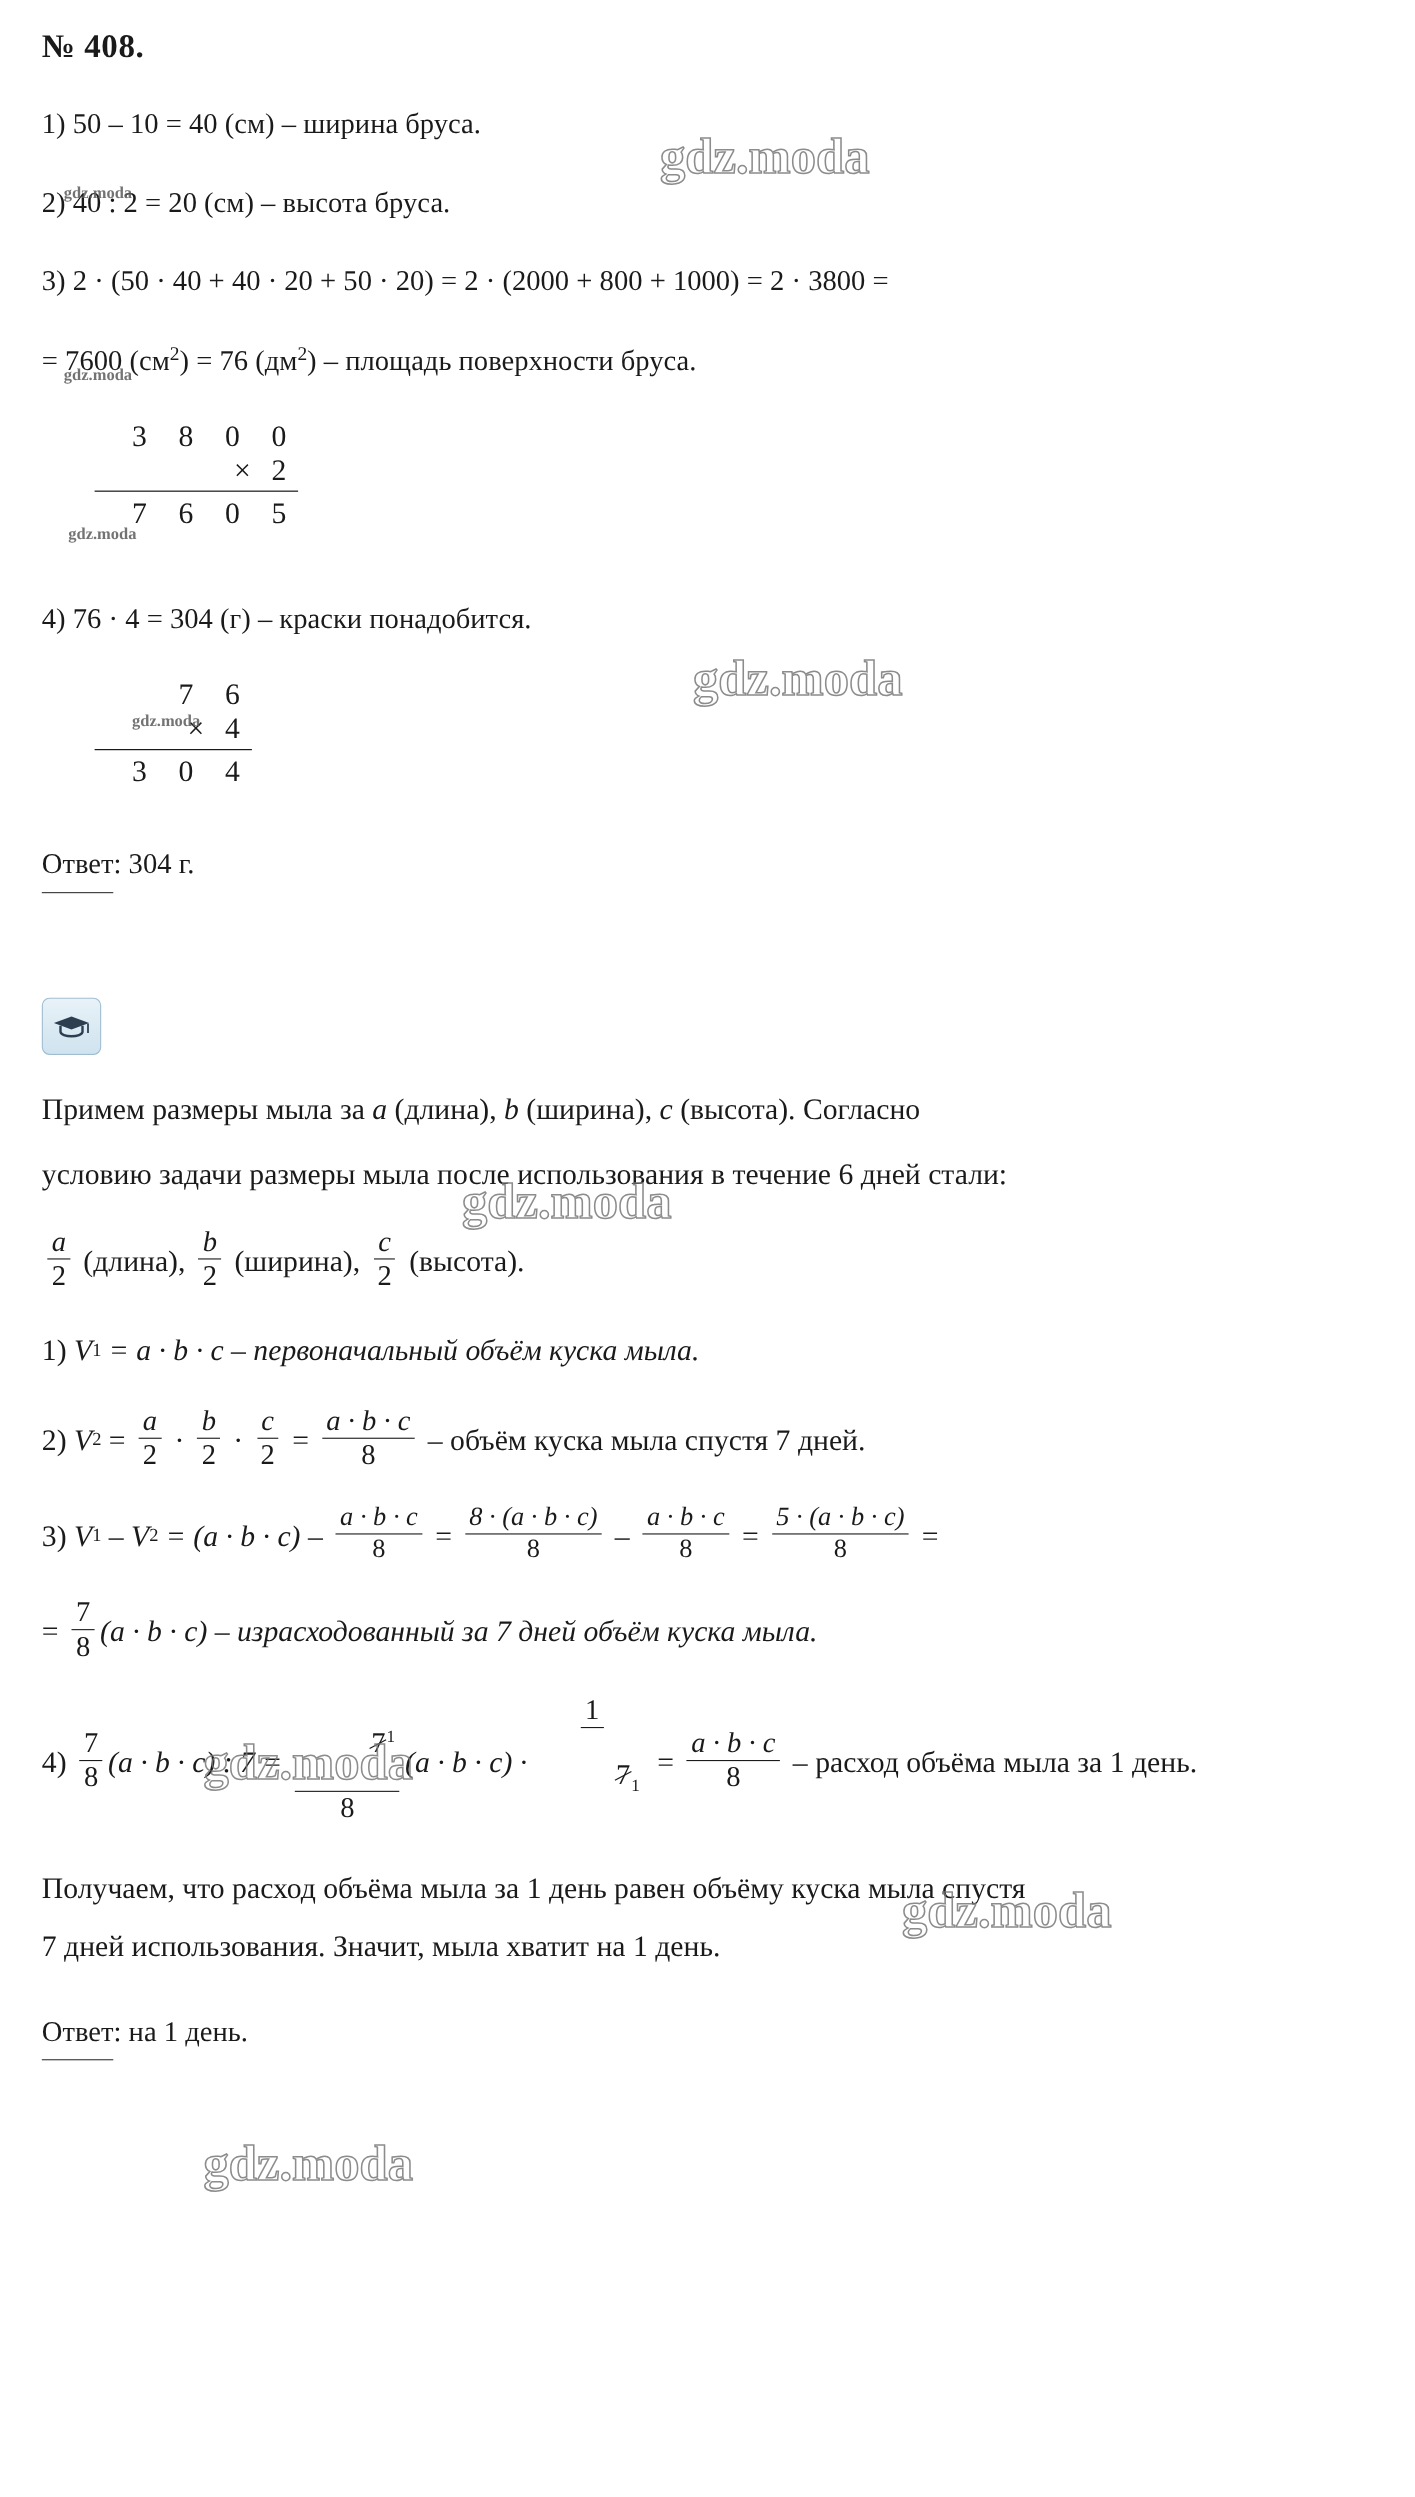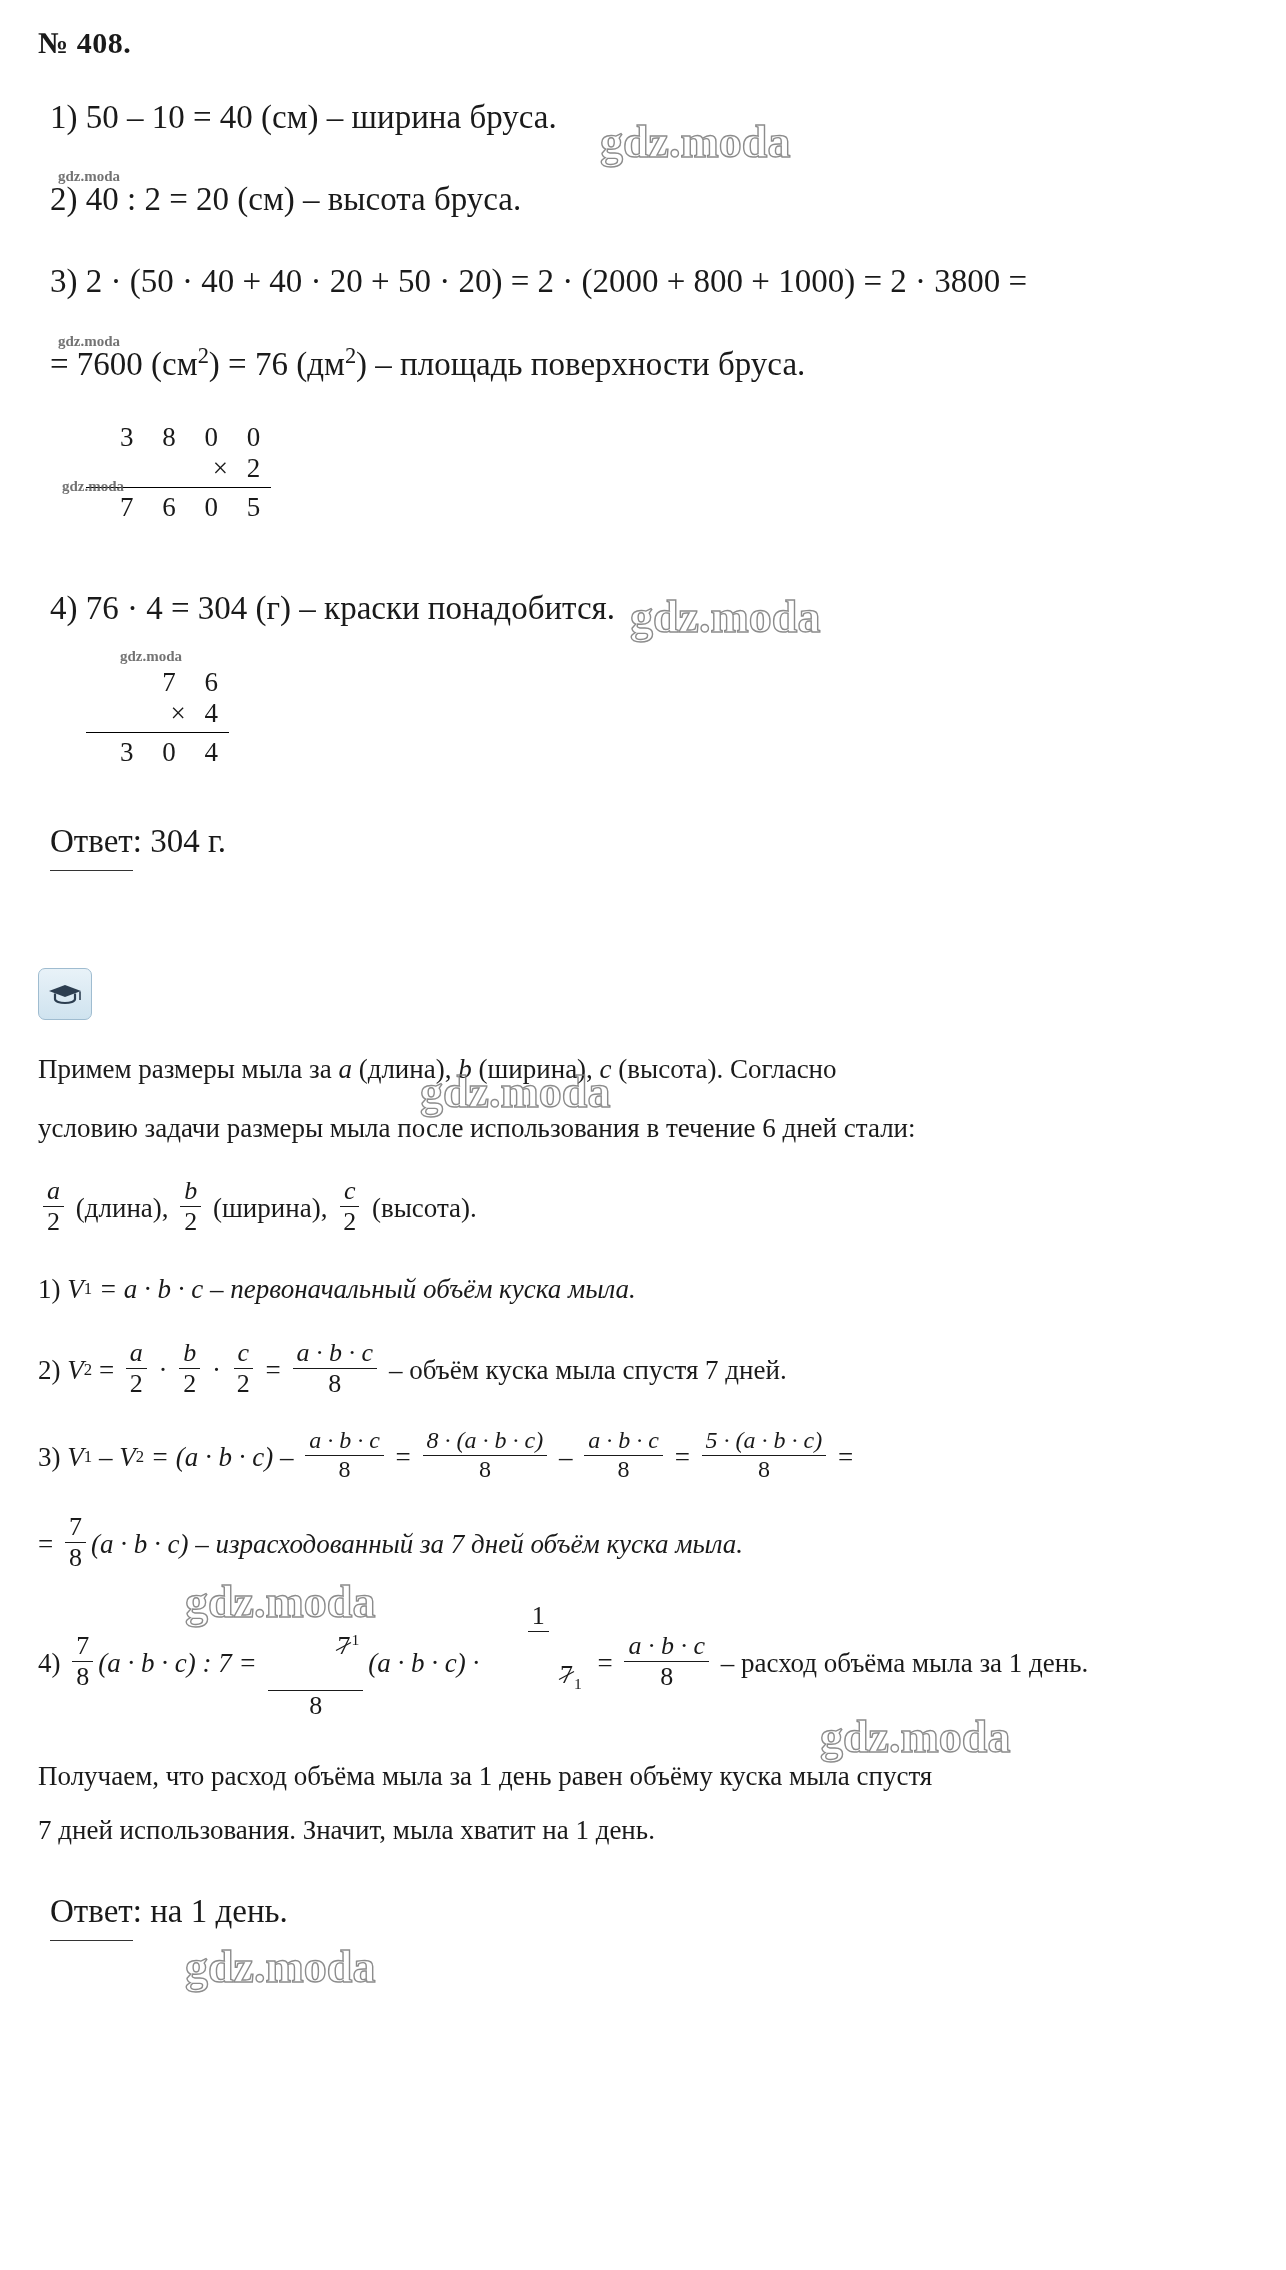--- a/index.html
+++ b/index.html
@@ -27,23 +27,23 @@
     padding: 26px 44px 0 38px;
     z-index: 2;
   }
   .task-title {
     font-size: 30px;
     font-weight: bold;
     letter-spacing: .5px;
     margin: 0 0 34px 0;
   }
   .line {
-    font-size: 33px;
+    font-size: 26px;
     line-height: 1.45;
-    margin: 0 0 34px 12px;
+    margin: 0 0 34px 0;
     white-space: nowrap;
   }
   .italic { font-style: italic; }
   sup { font-size: .68em; vertical-align: super; }
   sub { font-size: .62em; vertical-align: sub; }
 
   
   .longmul {
     font-size: 27px;
     font-family: "Liberation Serif", serif;

